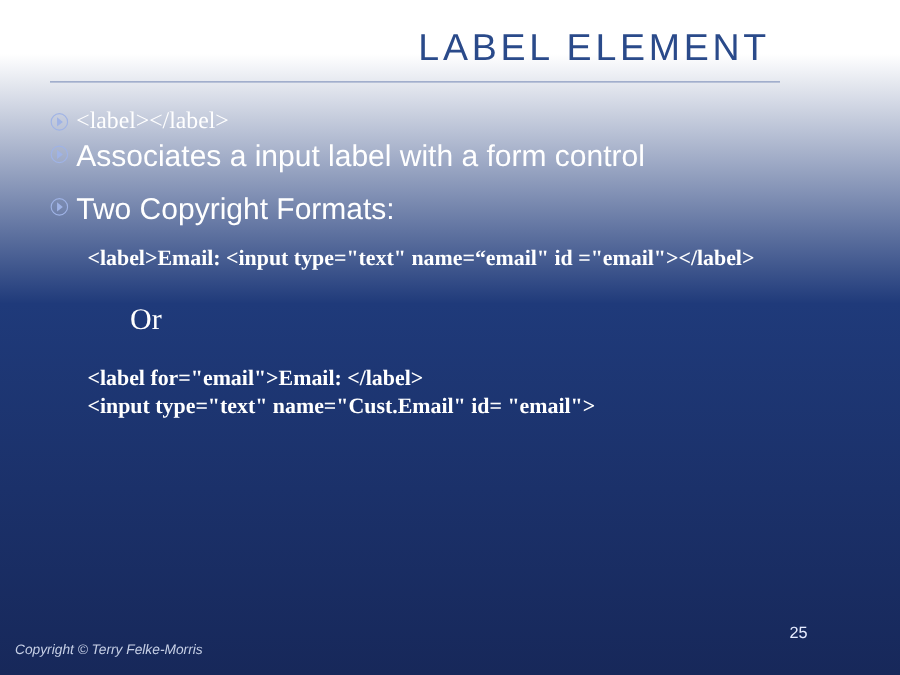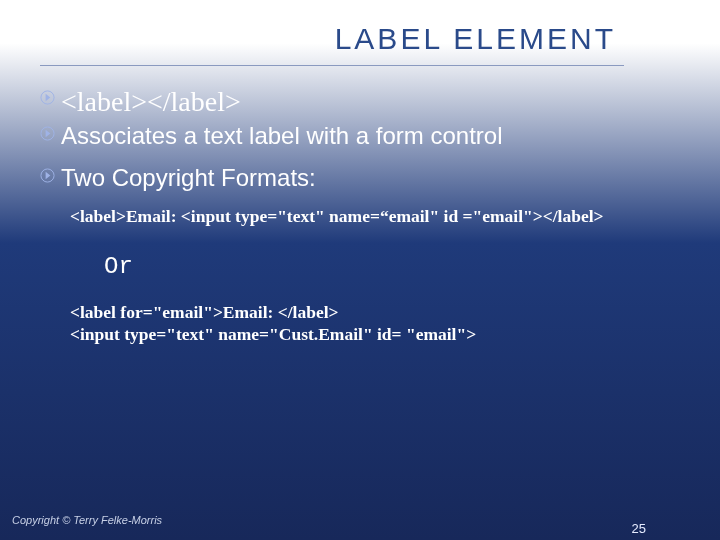--- a/index.html
+++ b/index.html
@@ -44,34 +44,34 @@
     display: flex;
     align-items: flex-start;
     margin-bottom: 4px;
   }
   .bullet .icon {
     flex: 0 0 auto;
     margin-right: 6px;
     margin-top: 4px;
   }
   .bullet .icon svg { display: block; }
-  .b1 { font-size: 28px; font-family: "Times New Roman", serif; color: #fff; }
+  .b1 { font-size: 19px; font-family: "Times New Roman", serif; color: #fff; }
   .b2, .b3 { font-size: 24px; font-family: Arial, sans-serif; color: #fff; }
   .gap-small { height: 10px; }
   .code1 {
     margin-left: 30px;
     font-family: "Times New Roman", serif;
     font-weight: bold;
     font-size: 17.5px;
     color: #fff;
     margin-top: 14px;
   }
   .or {
     margin-left: 64px;
-    font-family: Liberation Mono, monospace;
+    font-family: Liberation Serif, serif;
     font-size: 24px;
     color: #fff;
     margin-top: 26px;
     margin-bottom: 22px;
   }
   .code2 {
     margin-left: 30px;
     font-family: "Times New Roman", serif;
     font-weight: bold;
     font-size: 17.5px;
@@ -83,21 +83,21 @@
     left: 12px;
     bottom: 14px;
     font-size: 11px;
     color: #c7d0e6;
     font-family: Arial, sans-serif;
     font-style: italic;
   }
   .footer-right {
     position: absolute;
     right: 18px;
-    bottom: 4px;
+    bottom: 27px;
     font-size: 13px;
     color: #e6ecff;
     font-family: Arial, sans-serif;
   }
 </style>
 </head>
 <body>
 
 <div class="slide">
 
@@ -116,21 +116,21 @@
       <span class="b1">&lt;label&gt;&lt;/label&gt;</span>
     </div>
 
     <div class="bullet">
       <span class="icon">
         <svg width="15" height="15" viewBox="0 0 16 16">
           <circle cx="8" cy="8" r="7" fill="none" stroke="#9fb3e6" stroke-width="1"></circle>
           <path d="M6 4 L11 8 L6 12 Z" fill="#9fb3e6"></path>
         </svg>
       </span>
-      <span class="b2">Associates a text label with a form control</span>
+      <span class="b2">Associates a input label with a form control</span>
     </div>
 
     <div class="gap-small"></div>
 
     <div class="bullet">
       <span class="icon">
         <svg width="15" height="15" viewBox="0 0 16 16">
           <circle cx="8" cy="8" r="7" fill="none" stroke="#9fb3e6" stroke-width="1"></circle>
           <path d="M6 4 L11 8 L6 12 Z" fill="#9fb3e6"></path>
         </svg>

